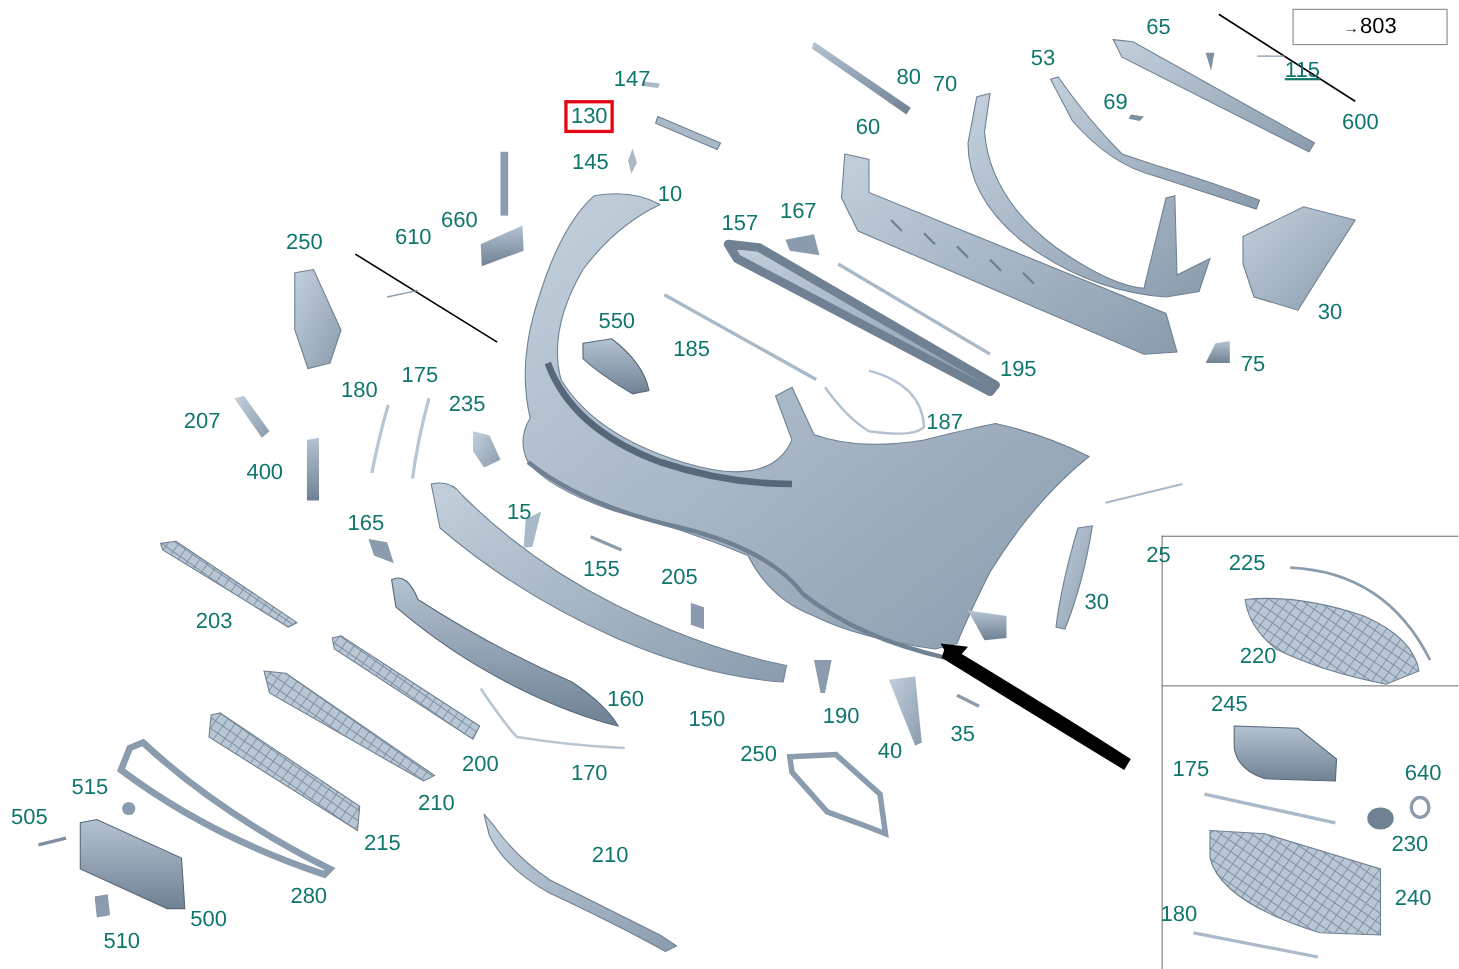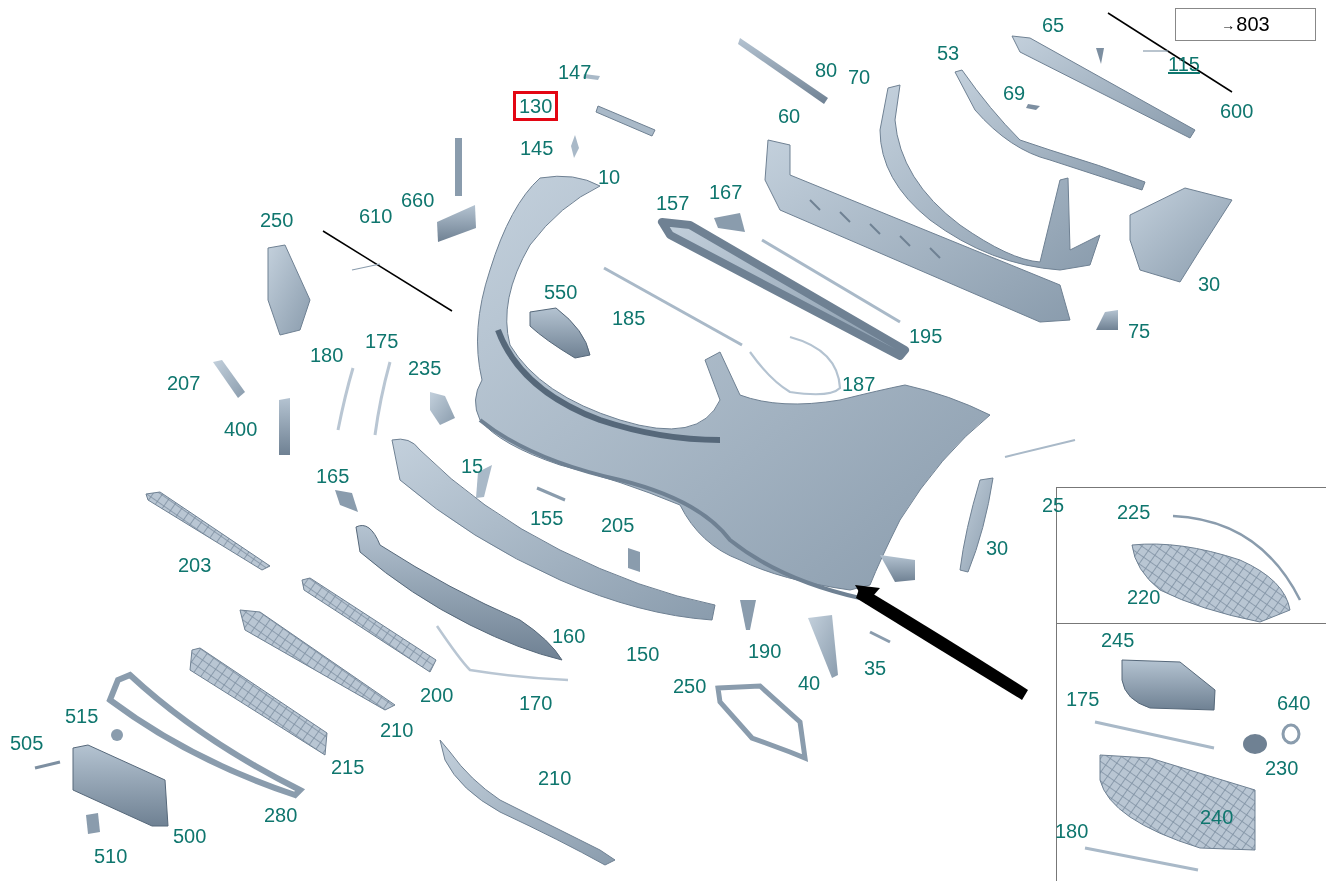--- a/index.html
+++ b/index.html
@@ -209,16 +209,16 @@
       <span class="lbl" style="left: 65px; top: 706px;">515</span>
       <span class="lbl" style="left: 173px; top: 826px;">500</span>
       <span class="lbl" style="left: 94px; top: 846px;">510</span>
       <span class="lbl" style="left: 538px; top: 768px;">210</span>
       <span class="lbl" style="left: 1117px; top: 502px;">225</span>
       <span class="lbl" style="left: 1127px; top: 587px;">220</span>
       <span class="lbl" style="left: 1101px; top: 630px;">245</span>
       <span class="lbl" style="left: 1066px; top: 689px;">175</span>
       <span class="lbl" style="left: 1277px; top: 693px;">640</span>
       <span class="lbl" style="left: 1265px; top: 758px;">230</span>
-      <span class="lbl" style="left: 1200px; top: 807px;">240</span>
+      <span class="lbl" style="left: 1268px; top: 807px;">240</span>
       <span class="lbl" style="left: 1055px; top: 821px;">180</span>
     </div>
 </div>
 
 </body></html>

